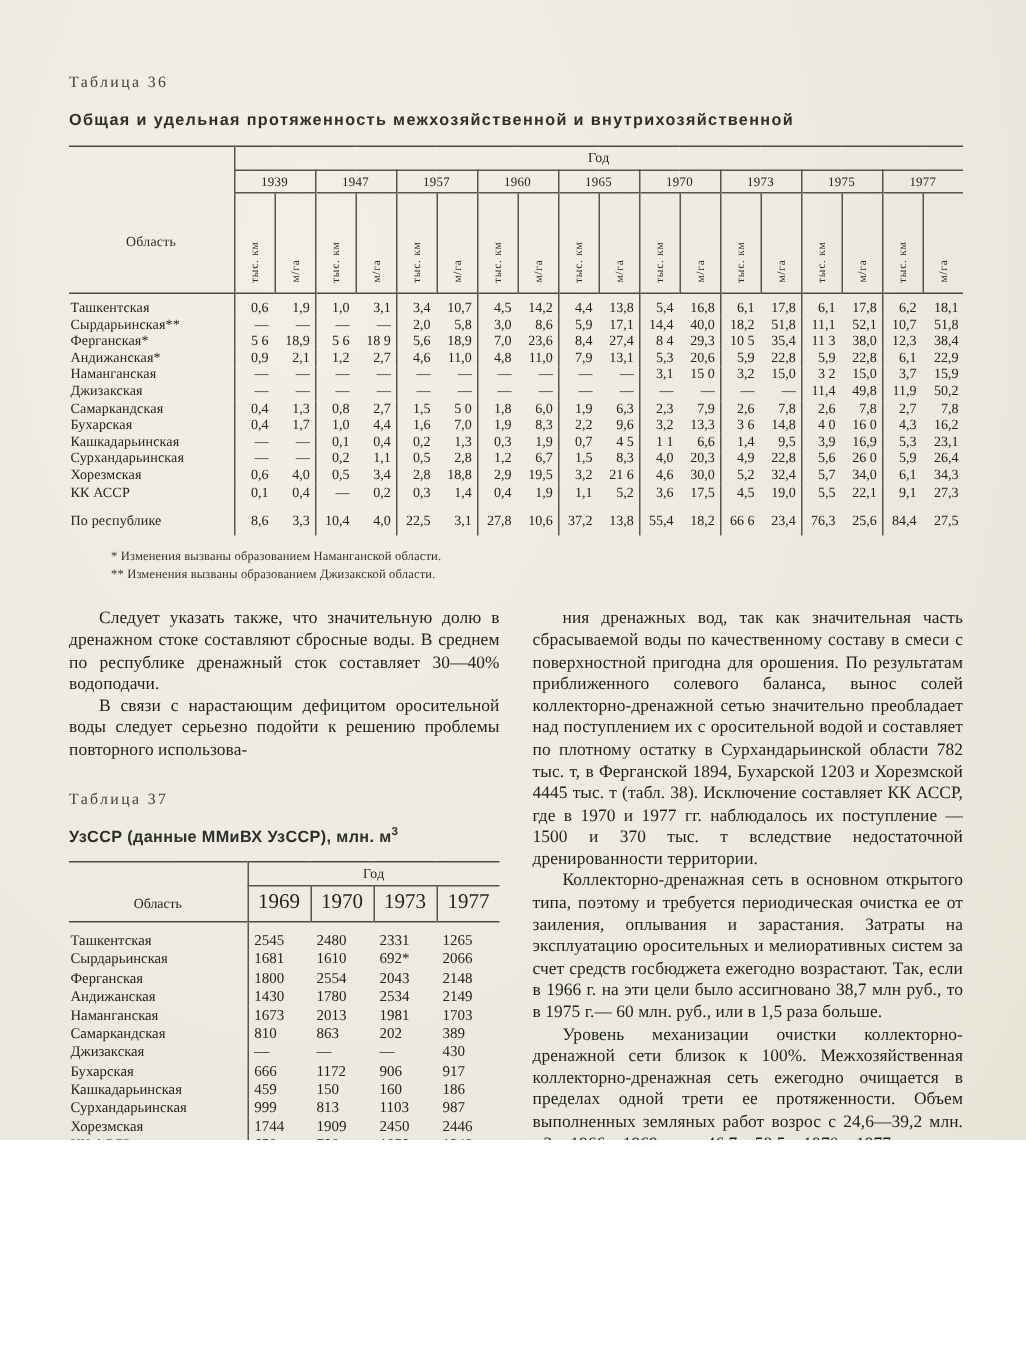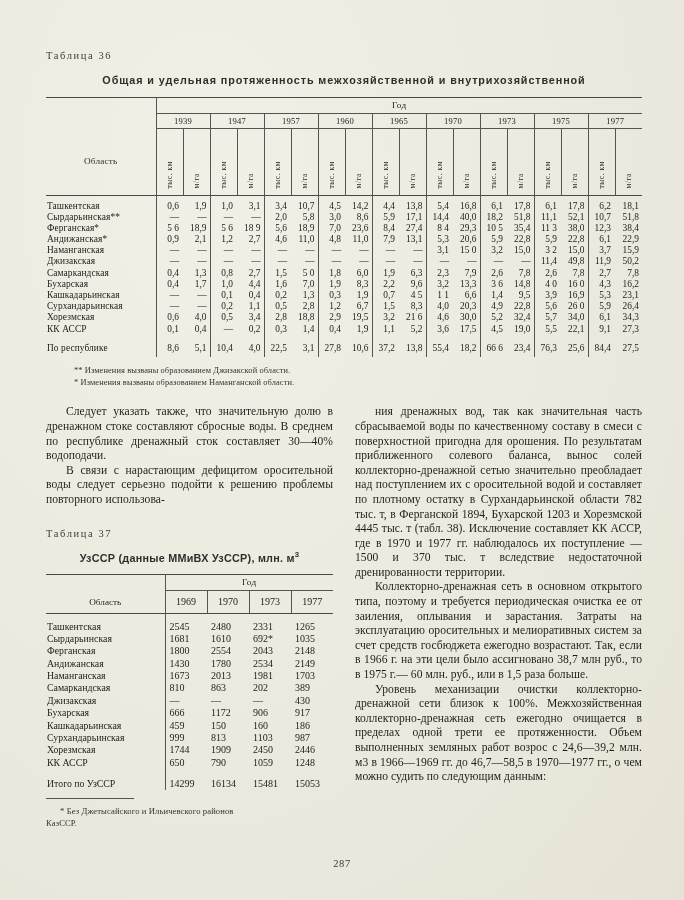--- a/index.html
+++ b/index.html
@@ -7,21 +7,21 @@
     margin: 0;
     padding: 0;
     background: #ffffff;
   }
   body {
     font-family: "Liberation Serif", "DejaVu Serif", serif;
   }
   .page {
     position: relative;
     width: 684px;
-    height: 900px;
+    height: 760px;
     background: #eae7dd;
     overflow: hidden;
     box-sizing: border-box;
   }
   .sheet {
     position: absolute;
     left: 0; top: 0;
     width: 684px; height: 900px;
     background:
       radial-gradient(ellipse at 30% 20%, #f2efe6 0%, #eceadf 55%, #e6e2d6 100%);
@@ -41,21 +41,20 @@
     margin-bottom: 13px;
   }
   .tbl-title {
     font-family: "Liberation Sans", "DejaVu Sans", sans-serif;
     font-weight: bold;
     font-size: 10.8px;
     line-height: 13.5px;
     color: #2e2e2b;
     letter-spacing: 0.25px;
     margin-bottom: 9px;
-    text-align: center;
   }
   .tbl-title .spaced { letter-spacing: 0.9px; }
 
   
   .t36 {
     border-collapse: collapse;
     width: 596px;
     font-size: 9px;
     color: #23231f;
   }
@@ -161,21 +160,21 @@
     padding: 6px 0;
   }
   .t37 .god {
     text-align: center;
     font-size: 9.2px;
     padding: 2px 0 3px;
     letter-spacing: 0.3px;
   }
   .t37 .yr {
     text-align: center;
-    font-size: 10px;
+    font-size: 14px;
     padding: 3px 0 4px;
   }
   .t37 .rname {
     text-align: left;
     font-size: 9.8px;
     padding: 0.7px 0 0.7px 1px;
     white-space: nowrap;
   }
   .t37 .num {
     font-size: 10px;
@@ -542,21 +541,21 @@
             <td class="num vl numL">4,5</td>
             <td class="num">19,0</td>
             <td class="num vl numL">5,5</td>
             <td class="num">22,1</td>
             <td class="num vl numL">9,1</td>
             <td class="num">27,3</td>
           </tr>
           <tr class="sumrow">
             <td class="rname">По республике</td>
             <td class="num vl numL">8,6</td>
-            <td class="num">5,1</td>
+            <td class="num">3,3</td>
             <td class="num vl numL">10,4</td>
             <td class="num">4,0</td>
             <td class="num vl numL">22,5</td>
             <td class="num">3,1</td>
             <td class="num vl numL">27,8</td>
             <td class="num">10,6</td>
             <td class="num vl numL">37,2</td>
             <td class="num">13,8</td>
             <td class="num vl numL">55,4</td>
             <td class="num">18,2</td>
@@ -564,22 +563,22 @@
             <td class="num">23,4</td>
             <td class="num vl numL">76,3</td>
             <td class="num">25,6</td>
             <td class="num vl numL">84,4</td>
             <td class="num">27,5</td>
           </tr>
         </tbody>
     </table>
 
     <div class="fnote">
+      <div>* Изменения вызваны образованием Наманганской области.</div>
       <div>** Изменения вызваны образованием Джизакской области.</div>
-      <div>* Изменения вызваны образованием Наманганской области.</div>
     </div>
 
     <div class="cols">
 
       <div class="col">
         <p>Следует указать также, что значительную долю в дренажном стоке составляют сбросные воды. В среднем по республике дренажный сток составляет 30—40% водоподачи.</p>
         <p>В связи с нарастающим дефицитом оросительной воды следует серьезно подойти к решению проблемы повторного использова-</p>
 
         <div class="t37wrap">
           <div class="tbl-label">Таблица 37</div>
@@ -614,21 +613,21 @@
                   <td class="num vl">2545</td>
                   <td class="num">2480</td>
                   <td class="num">2331</td>
                   <td class="num">1265</td>
                 </tr>
                 <tr>
                   <td class="rname">Сырдарьинская</td>
                   <td class="num vl">1681</td>
                   <td class="num">1610</td>
                   <td class="num">692*</td>
-                  <td class="num">1035</td>
+                  <td class="num">2066</td>
                 </tr>
                 <tr>
                   <td class="rname">Ферганская</td>
                   <td class="num vl">1800</td>
                   <td class="num">2554</td>
                   <td class="num">2043</td>
                   <td class="num">2148</td>
                 </tr>
                 <tr>
                   <td class="rname">Андижанская</td>

